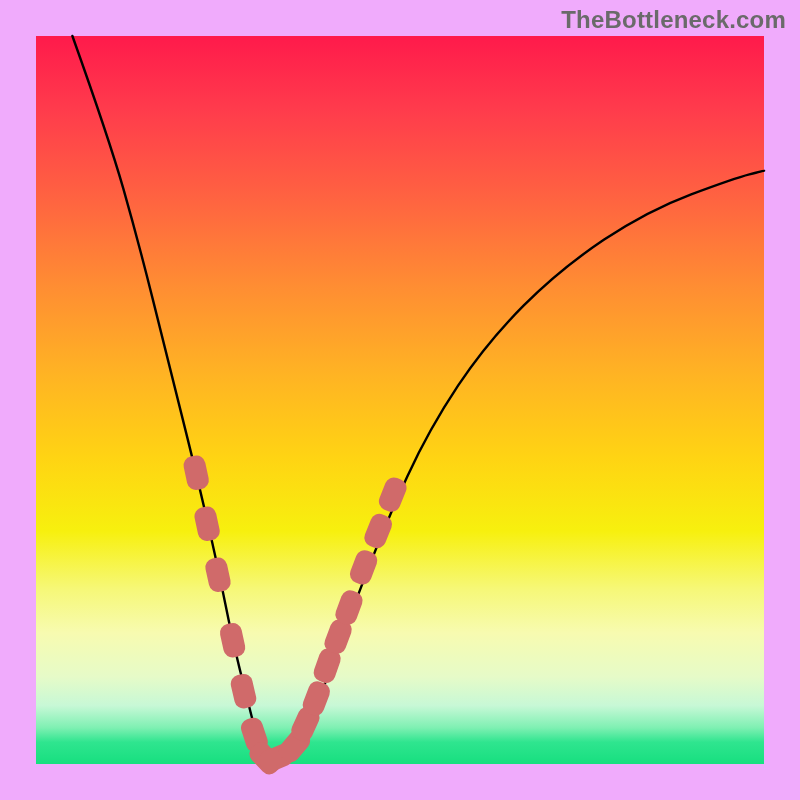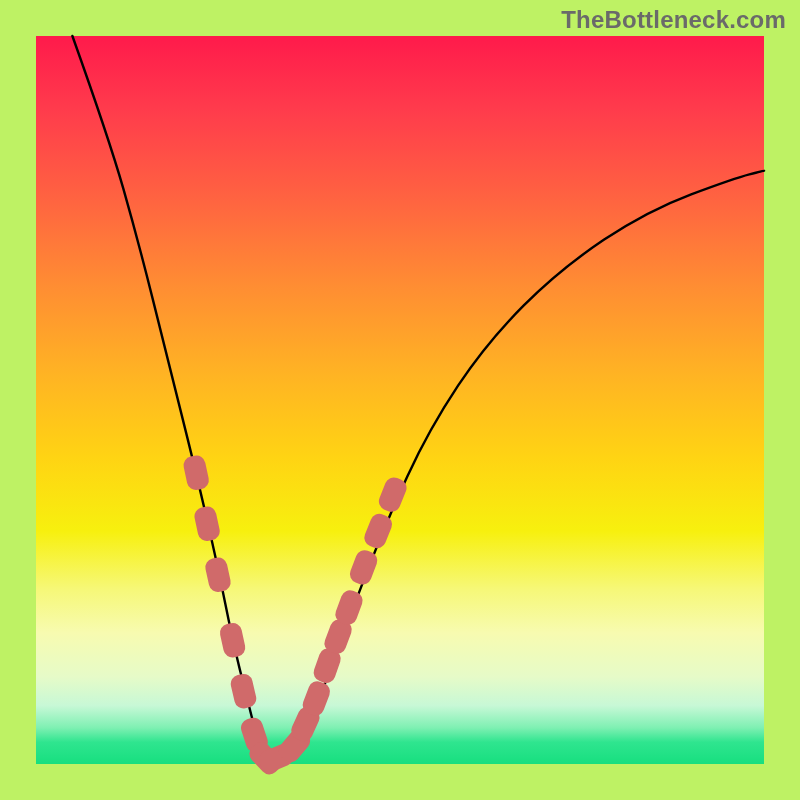--- a/index.html
+++ b/index.html
@@ -5,21 +5,21 @@
   html, body {
     margin: 0;
     padding: 0;
     width: 800px;
     height: 800px;
     overflow: hidden;
   }
   .frame {
     width: 800px;
     height: 800px;
-    background: #bef264;
+    background: #f0abfc;
     position: relative;
   }
   .watermark {
     position: absolute;
     top: 6px;
     right: 14px;
     font-family: Arial, Helvetica, sans-serif;
     font-size: 24px;
     font-weight: 600;
     color: #6a6a6a;

